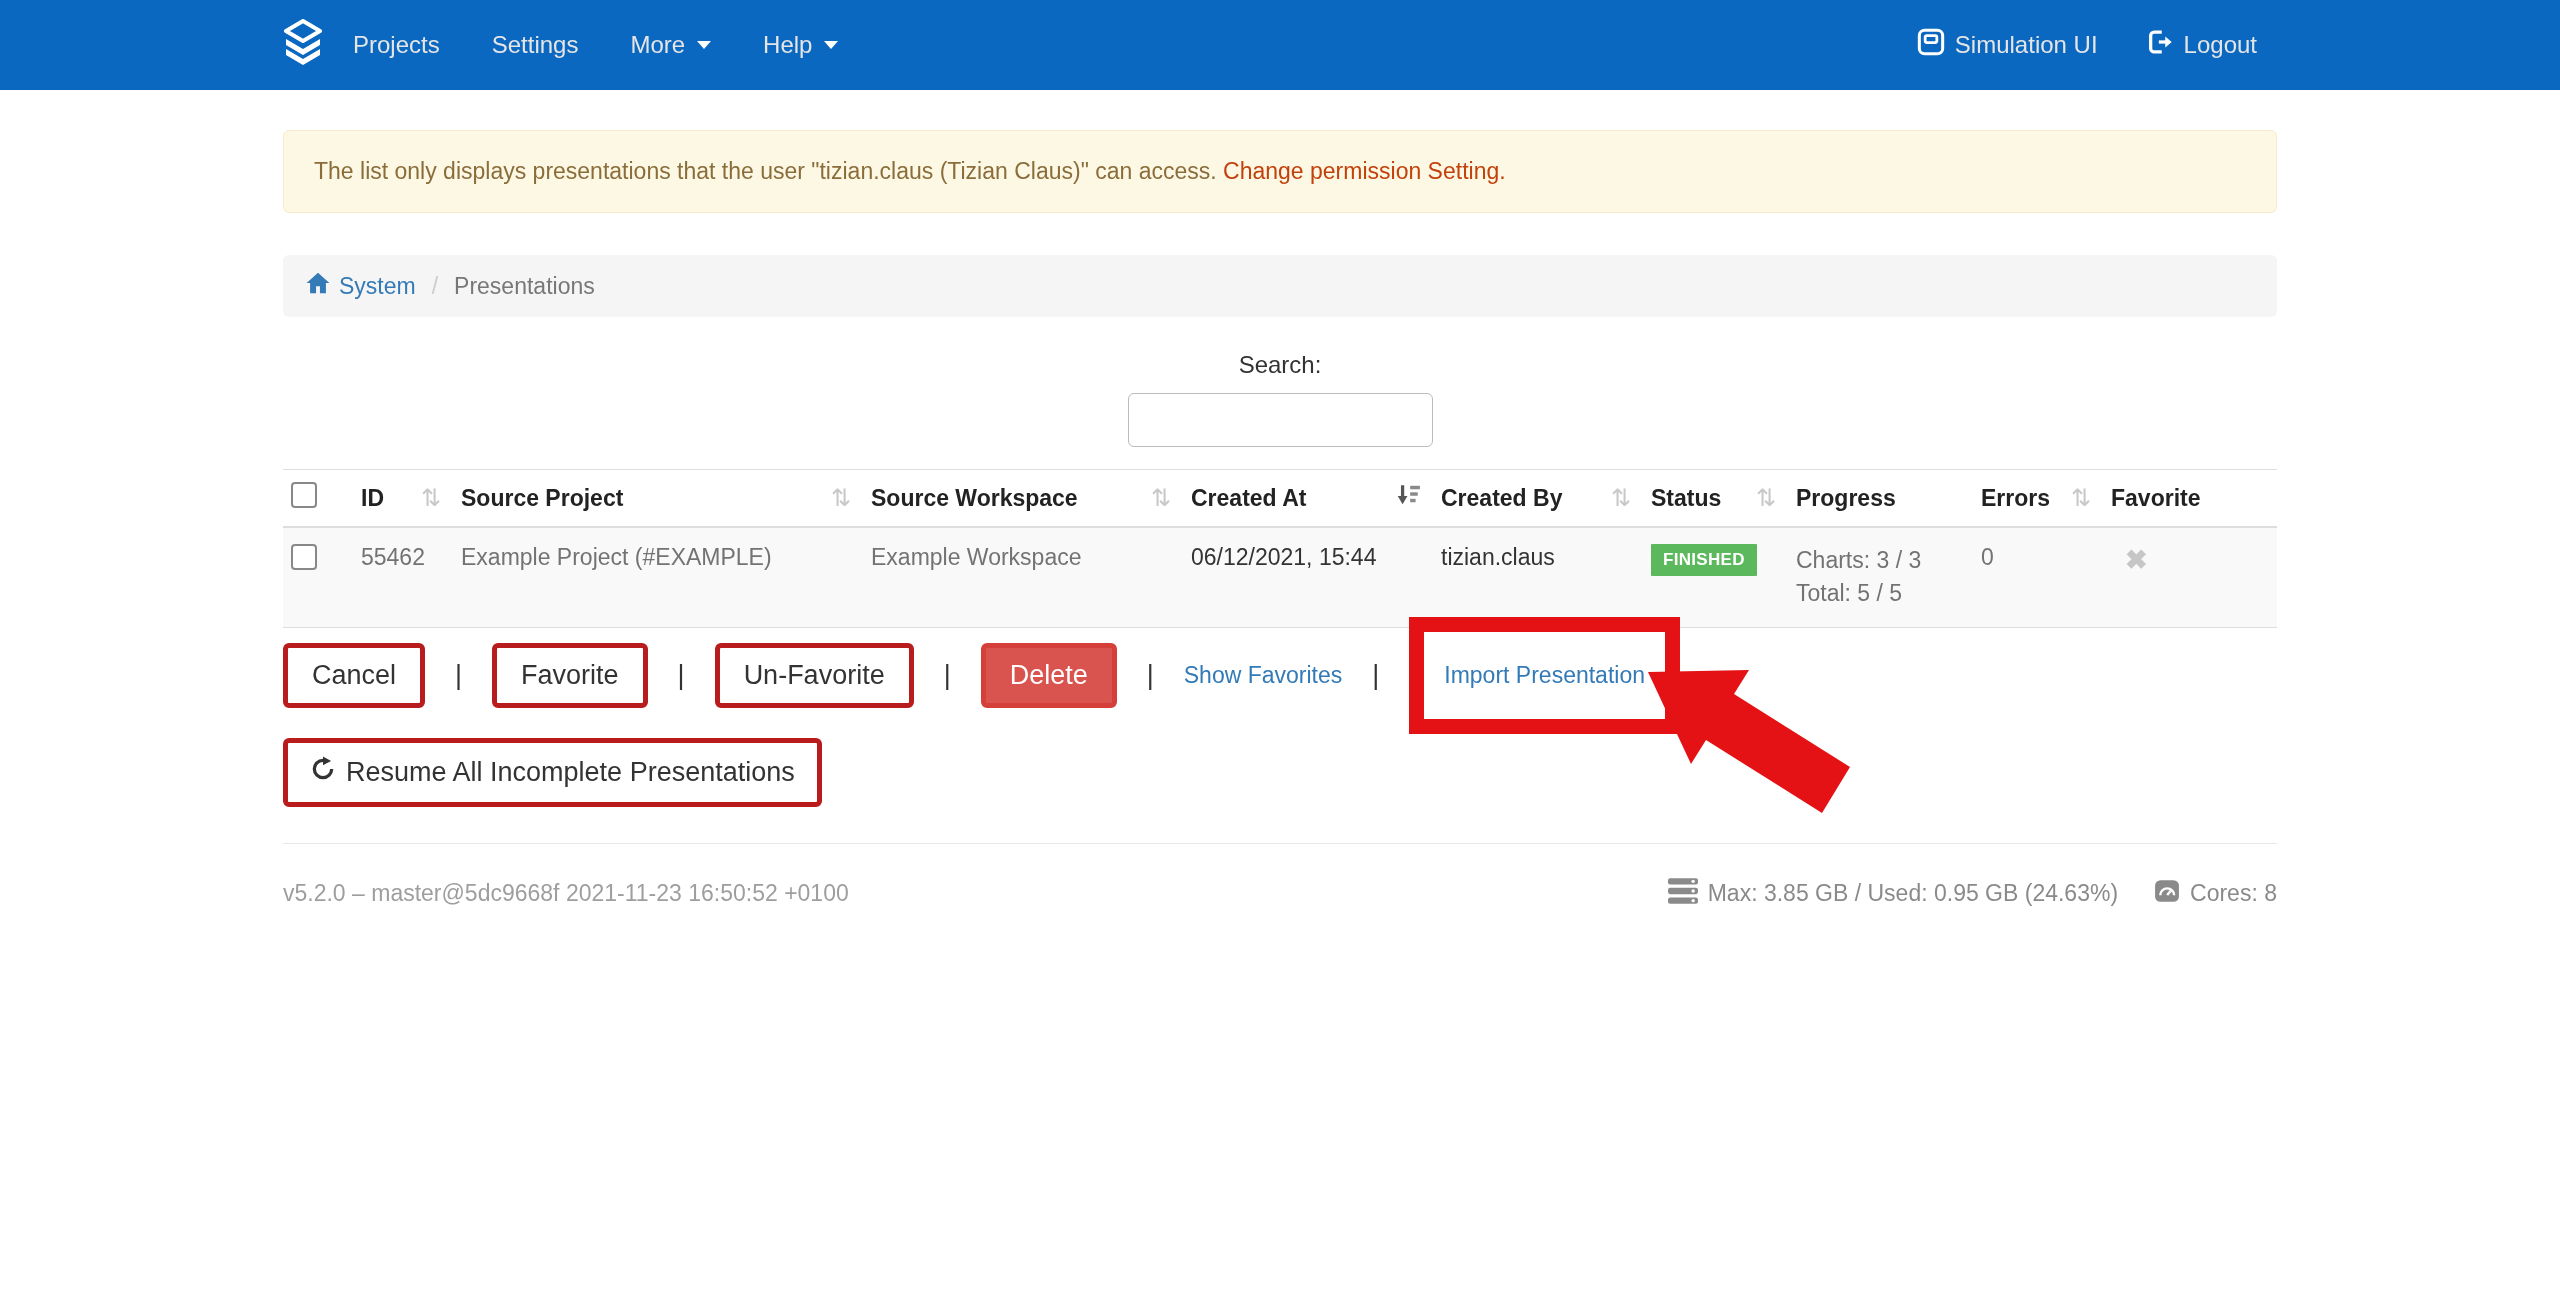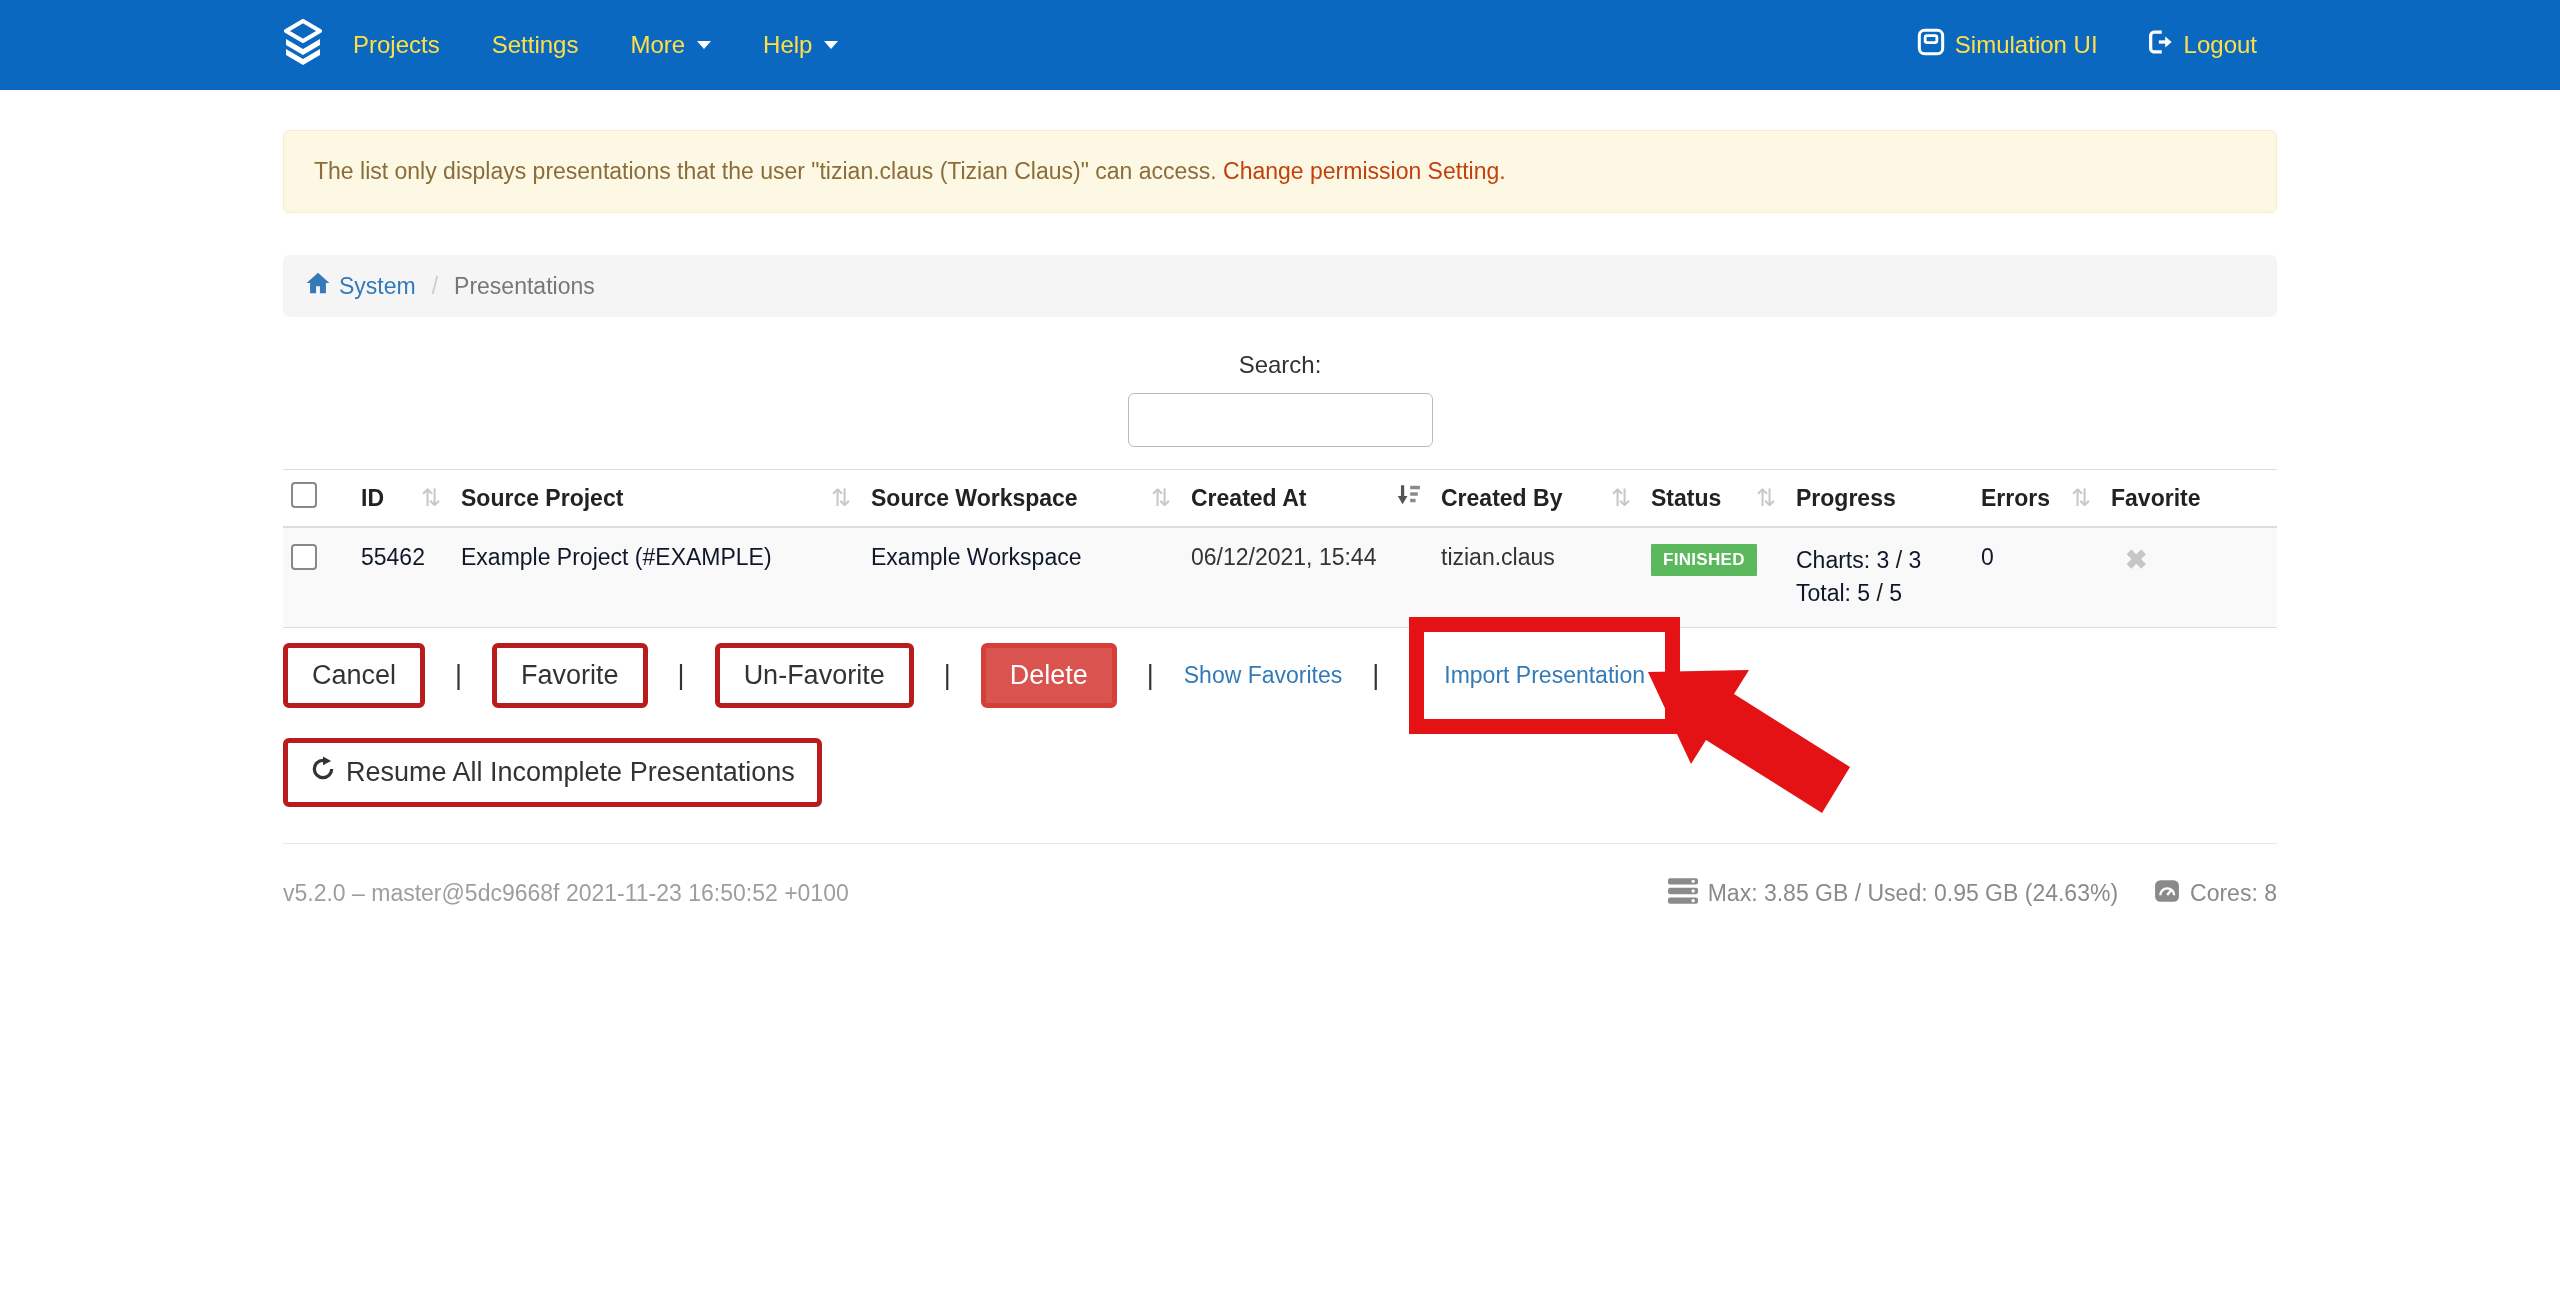--- a/index.html
+++ b/index.html
@@ -10,21 +10,21 @@
     font-family:"Liberation Sans", sans-serif;
     color:#333;
     overflow:hidden;
     position:relative;
   }
   
   .navbar { height:90px; background:#0b68c0; display:flex; align-items:stretch; }
   .nav-inner { width:1994px; margin:0 auto; display:flex; align-items:center; padding-right:16px; }
   .brand { display:flex; align-items:center; margin-right:4px; cursor:pointer; }
   .nav-link {
-    color:#fde047; font-size:24px; padding:0 26px; height:90px;
+    color:#e5e5e5; font-size:24px; padding:0 26px; height:90px;
     display:flex; align-items:center; gap:10px; text-decoration:none; cursor:pointer;
   }
   .caret { width:0; height:0; border-left:7px solid transparent; border-right:7px solid transparent; border-top:8px solid #fff; margin-left:2px; }
   .nav-right { margin-left:auto; display:flex; align-items:center; gap:40px; }
   .nav-right .nav-link { padding:0 4px; }
   
   .container { width:1994px; margin:0 auto; }
   
   .alert {
     margin-top:40px; background:#fcf8e3; border:1px solid #faebcc; border-radius:6px;
@@ -44,21 +44,21 @@
   .search-row input {
     width:305px; height:54px; border:1px solid #bbb; border-radius:6px;
     font-size:23px; padding:0 12px; outline:none; font-family:"Liberation Sans", sans-serif;
   }
   
   table.presentations { margin-top:22px; width:100%; border-collapse:collapse; border-top:1px solid #ddd; }
   th { text-align:left; font-weight:bold; font-size:23px; color:#222; padding:12px 8px; border-bottom:2px solid #ddd; cursor:pointer; }
   .th-inner { display:flex; align-items:center; justify-content:space-between; padding-right:4px; }
   td { font-size:23px; padding:16px 8px; vertical-align:top; border-bottom:1px solid #ddd; }
   tbody tr { background:#f9f9f9; }
-  a.cell-link { color:#0f172a; text-decoration:none; cursor:pointer; }
+  a.cell-link { color:#737373; text-decoration:none; cursor:pointer; }
   .sort-icon { color:#c8c8c8; font-size:24px; font-weight:normal; margin-left:10px; }
   .checkbox-box { display:inline-block; width:26px; height:26px; border:2px solid #888; border-radius:4px; background:#fff; cursor:pointer; }
   .badge-status {
     display:inline-block; background:#5cb85c; color:#fff; font-size:17px; font-weight:bold;
     padding:6px 12px; border-radius:1px; letter-spacing:.3px;
   }
   .progress-cell div { line-height:1.45; }
   .fav-x { color:#c6c6c6; font-size:27px; font-weight:bold; margin-left:14px; cursor:pointer; }
   
   .action-row { height:96px; display:flex; align-items:center; }

